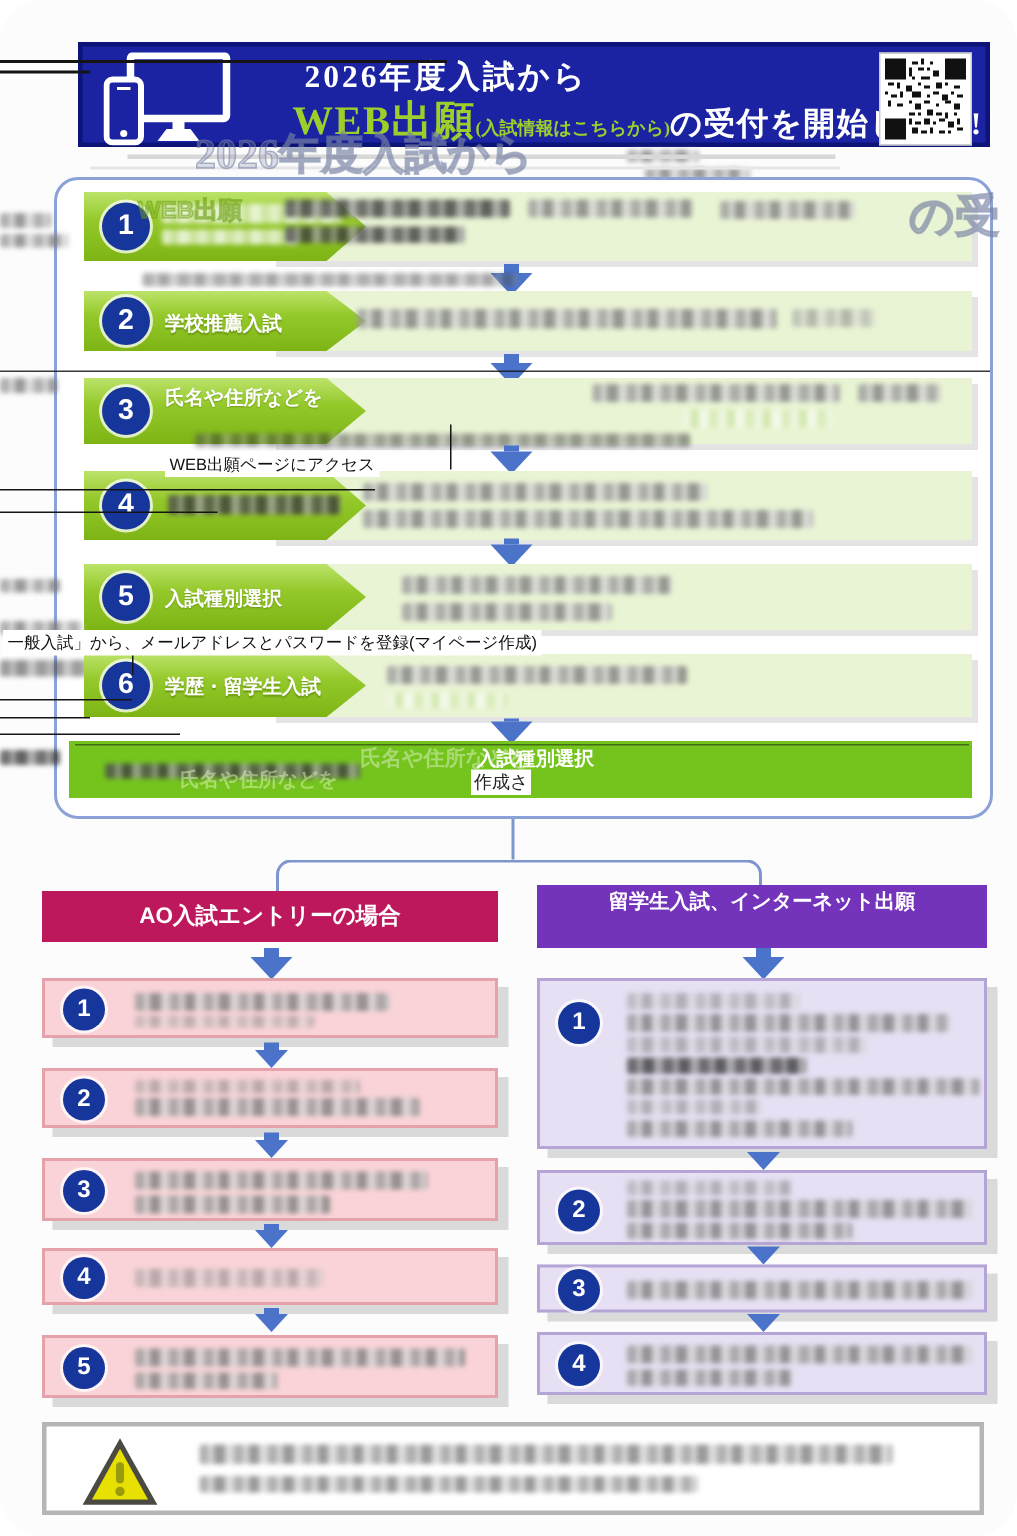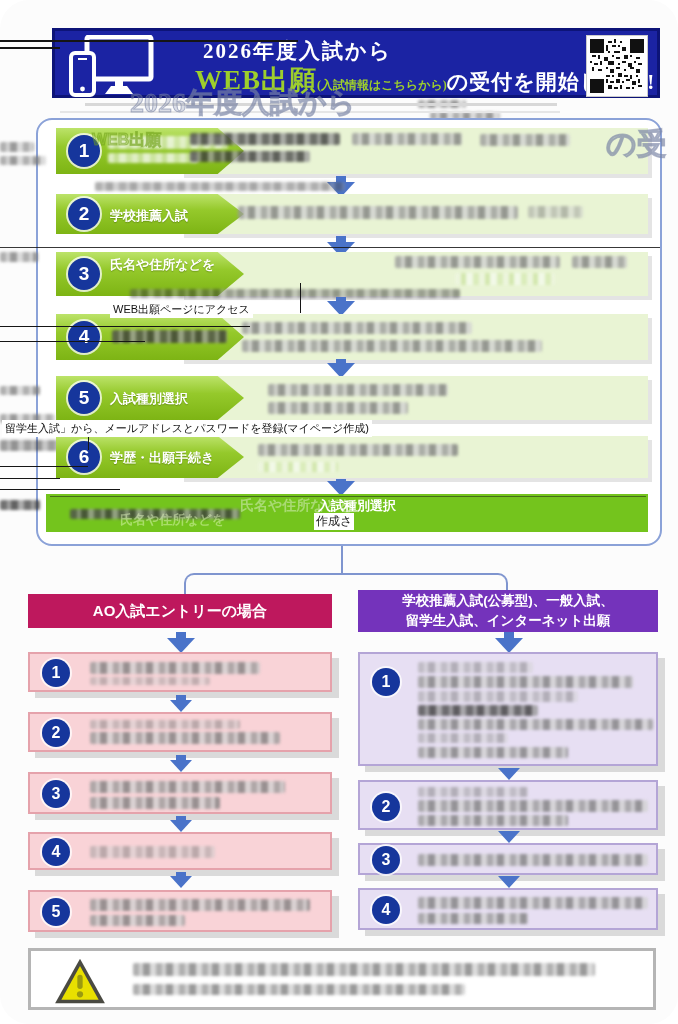--- a/index.html
+++ b/index.html
@@ -220,28 +220,28 @@
   <div class="num-circle nc-lg" style="left:68px;top:382px;">5</div>
   <div class="flow-label" style="left:110px;top:390px;">入試種別選択</div>
   <div class="rd" style="left:268px;top:384px;width:180px;height:12px;"></div>
   <div class="rd" style="left:268px;top:402px;width:140px;height:12px;"></div>
   <div class="rd" style="left:0;top:386px;width:40px;height:9px;"></div>
   <div class="rd" style="left:0;top:414px;width:55px;height:9px;"></div>
   <div class="down-arrow" style="left:326px;top:421px;">
       <div class="da-stem" style="height:4px;"></div>
       <div class="da-tri"></div>
     </div>
-  <div class="note" style="left:2px;top:420px;">留学生入試」から、メールアドレスとパスワードを登録(マイページ作成)</div>
+  <div class="note" style="left:2px;top:420px;">一般入試」から、メールアドレスとパスワードを登録(マイページ作成)</div>
   <div class="art" style="left:88px;top:426px;width:1px;height:24px;"></div>
   <div class="rd-dark" style="left:0;top:440px;width:360px;height:11px;opacity:.55;"></div>
 
   <div class="flow-bar" style="top:436px;height:42px;"></div>
   <div class="flow-arrow" style="top:436px;height:42px;"></div>
   <div class="num-circle nc-lg" style="left:68px;top:441px;">6</div>
-  <div class="flow-label" style="left:110px;top:449px;">学歴・出願手続き</div>
+  <div class="flow-label" style="left:110px;top:449px;">学歴・留学生入試</div>
   <div class="rd" style="left:258px;top:444px;width:200px;height:12px;"></div>
   <div class="rd-light" style="left:258px;top:462px;width:80px;height:10px;"></div>
   <div class="art" style="left:0;top:466px;width:88px;height:1px;"></div>
   <div class="art" style="left:0;top:478px;width:60px;height:1px;"></div>
   <div class="down-arrow" style="left:326px;top:479px;">
       <div class="da-stem" style="height:2px;"></div>
       <div class="da-tri"></div>
     </div>
 
   <div class="final-bar"></div>
@@ -252,21 +252,20 @@
   <div class="rd-dark" style="left:70px;top:509px;width:170px;height:10px;"></div>
   <div class="rd-dark" style="left:0;top:500px;width:40px;height:10px;"></div>
   <div class="abs" style="left:318px;top:497px;color:#ffffff;font-weight:700;font-size:13px;white-space:nowrap;z-index:6;">入試種別選択</div>
   <div class="abs" style="left:314px;top:513px;background:#ffffff;color:#222222;font-size:12px;padding:0 2px;white-space:nowrap;z-index:6;">作成さ</div>
 
   <div class="stem-line" style="left:341px;top:546px;width:2px;height:27px;"></div>
   <div class="bracket"></div>
 
   <div class="hdr hdr-red" style="left:28px;top:594px;width:304px;height:34px;">AO入試エントリーの場合</div>
   <div class="hdr hdr-purple" style="left:358px;top:590px;width:300px;height:42px;">
-    <div>学校推薦入試(公募型)、一般入試、</div>
     <div>留学生入試、インターネット出願</div>
   </div>
   <div class="down-arrow" style="left:166px;top:632px;">
       <div class="da-stem" style="height:6px;"></div>
       <div class="da-tri"></div>
     </div>
   <div class="down-arrow" style="left:494px;top:632px;">
       <div class="da-stem" style="height:6px;"></div>
       <div class="da-tri"></div>
     </div>

